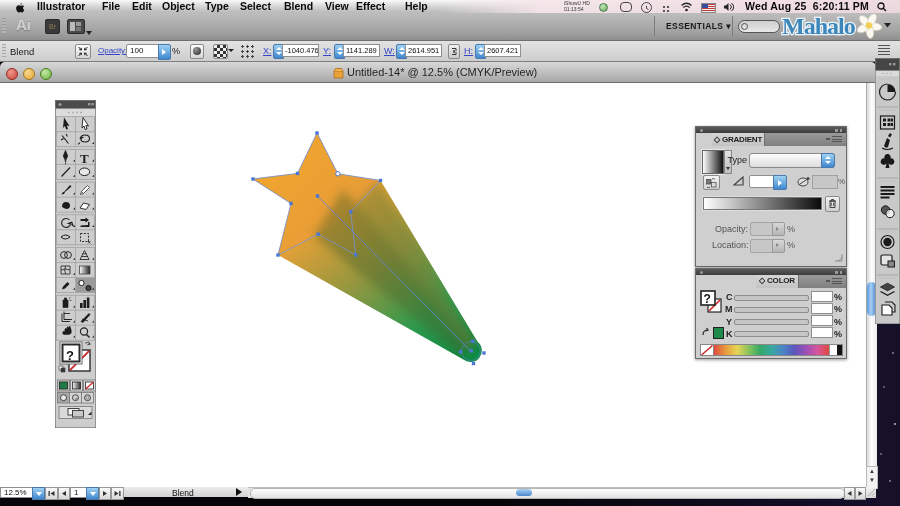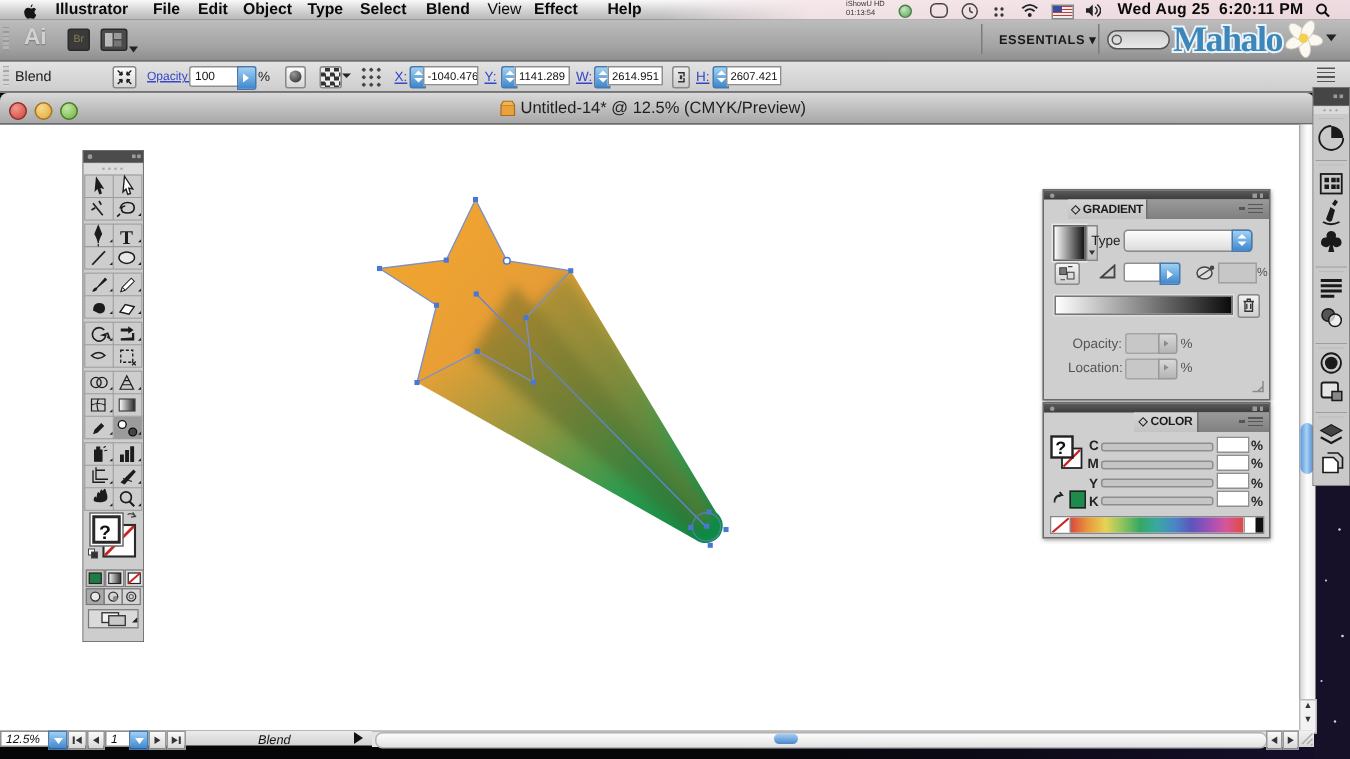--- a/index.html
+++ b/index.html
@@ -52,21 +52,21 @@
   <svg class="abs" style="left:15px;top:1.5px;" width="10" height="11" viewBox="0 0 10 11">
       <path d="M5.4,2.6 q0.1,-1.2 1.2,-1.9 q0.3,0.9 -0.3,1.7 q-0.5,0.6 -0.9,0.2 z M7.2,3.2 q1.2,0 1.9,1 q-1.1,0.7 -1.1,1.9 q0,1.3 1.2,1.8 q-0.5,1.4 -1.3,2.2 q-0.6,0.6 -1.3,0.3 q-0.7,-0.3 -1.3,-0.3 q-0.7,0 -1.3,0.3 q-0.7,0.3 -1.3,-0.4 q-1.4,-1.5 -1.6,-3.5 q-0.1,-1.8 1,-2.7 q0.8,-0.7 1.8,-0.6 q0.6,0 1.2,0.3 q0.5,0.2 0.8,0.2 q0.3,0 0.8,-0.2 q0.7,-0.3 1.3,-0.3 z" fill="#151515"></path>
     </svg>
   <span class="abs" style="left:37px;line-height:13px;font-weight:bold;">Illustrator</span>
   <span class="abs" style="left:102px;line-height:13px;font-weight:bold;">File</span>
   <span class="abs" style="left:132px;line-height:13px;font-weight:bold;">Edit</span>
   <span class="abs" style="left:162px;line-height:13px;font-weight:bold;">Object</span>
   <span class="abs" style="left:205px;line-height:13px;font-weight:bold;">Type</span>
   <span class="abs" style="left:240px;line-height:13px;font-weight:bold;">Select</span>
   <span class="abs" style="left:284px;line-height:13px;font-weight:bold;">Blend</span>
-  <span class="abs" style="left:325px;line-height:13px;font-weight:normal;">View</span>
+  <span class="abs" style="left:325px;line-height:13px;font-weight:bold;">View</span>
   <span class="abs" style="left:356px;line-height:13px;font-weight:bold;">Effect</span>
   <span class="abs" style="left:405px;line-height:13px;font-weight:bold;">Help</span>
   <span class="abs" style="left:564px;top:1px;font-size:5px;line-height:5.5px;color:#333;">iShowU HD<br>01:13:54</span>
   <span class="abs" style="left:599px;top:3px;width:7px;height:7px;border-radius:50%;background:radial-gradient(circle at 35% 30%,#c9e8be,#5ea454);border:1px solid #47804a;"></span>
   <span class="abs" style="left:620px;top:2px;width:10px;height:7.5px;border:1.2px solid #444;border-radius:4px;"></span>
   <span class="abs" style="left:641px;top:2px;width:9px;height:9px;border:1.2px solid #444;border-radius:50%;"><svg width="9" height="9">
         <path d="M4.5,4.5 L4.5,1.8 M4.5,4.5 L6.5,5.5" stroke="#444" stroke-width="1" fill="none"></path>
       </svg></span>
   <span class="abs" style="left:662px;top:3px;width:8px;height:8px;"><svg width="8" height="8">
         <g fill="#333">
@@ -612,21 +612,21 @@
 
   <path d="M7,247 h7 l3,3 v7 h-10 z" fill="#fff" stroke="#1a1a1a" stroke-width="1.1"></path>
   <path d="M10,244 h7 l3,3 v7 h-3" fill="none" stroke="#1a1a1a" stroke-width="1.1"></path>
 </svg>
 
 <div class="abs" style="left:866px;top:83px;width:10px;height:383px;background:linear-gradient(to right,#d8d8d8,#fdfdfd 45%,#ececec);border-left:1px solid #aaa;z-index:3;"></div>
 <div class="abs" style="left:866.5px;top:282px;width:9px;height:34px;border-radius:5px;background:linear-gradient(to right,#5a9ade,#a8d0f5 45%,#4a86cc);z-index:3;"></div>
 <div class="abs" style="left:866px;top:466px;width:10px;height:21px;background:#f2f2f2;border:1px solid #bbb;z-index:3;font-size:6px;color:#333;text-align:center;line-height:9px;">▲<br>▼</div>
 
 <div class="abs" id="statusbar"></div>
-<div class="abs" style="left:0;top:486px;width:900px;height:12px;z-index:5;font-size:8px;color:#111;font-style:italic;">
+<div class="abs" style="left:0;top:486px;width:900px;height:12px;z-index:5;font-size:8px;color:#111;">
   <span class="fld" style="left:0px;top:1px;width:30px;height:9px;line-height:9px;padding-left:3px;">12.5%</span>
   <span class="abs bluebtn" style="left:32px;top:1px;width:11px;height:11px;">
       <span class="abs" style="left:2.5px;top:4px;border-left:3px solid transparent;border-right:3px solid transparent;border-top:4px solid #fff;width:0;height:0;"></span>
     </span>
   <span class="abs" style="left:45px;top:1px;width:11px;height:11px;background:linear-gradient(#fafafa,#d8d8d8);border:1px solid #999;"><svg width="11" height="11">
         <rect x="2.5" y="3" width="1.3" height="5" fill="#333"></rect>
         <path d="M8.5,3 v5 l-4,-2.5 z" fill="#333"></path>
       </svg></span>
   <span class="abs" style="left:58px;top:1px;width:10px;height:11px;background:linear-gradient(#fafafa,#d8d8d8);border:1px solid #999;"><svg width="10" height="11">
         <path d="M7,3 v5 l-4,-2.5 z" fill="#333"></path>

